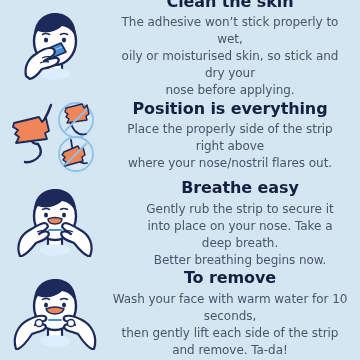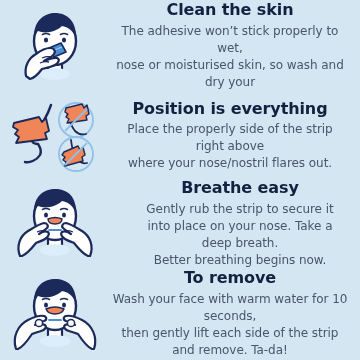--- a/index.html
+++ b/index.html
@@ -96,21 +96,22 @@
         <path d="M8 68 C6 58, 11 50, 18 46 C22 43, 27 40, 32 40 C36 40, 38 43, 36 46 C34 49, 29 51, 26 53 C31 51, 36 49, 39 50 C42 51, 41 55, 37 57 C33 59, 28 60, 24 61 C21 65, 17 70, 12 71 Z" fill="#ffffff" stroke="#1b2a5b" stroke-width="2.2" stroke-linejoin="round"></path>
         <path d="M24 50 q5 -2 9 -1" fill="none" stroke="#1b2a5b" stroke-width="1.3"></path>
         <path d="M22 55 q5 -2 9 -1" fill="none" stroke="#1b2a5b" stroke-width="1.3"></path>
       </svg>
       </span>
     </div>
     <div class="copy">
       <div class="step-title">Clean the skin</div>
       <div class="step-body">
         <span>The adhesive won’t stick properly to wet,</span>
-        <span>nose or moisturised skin, so wash and dry your</span>
+        <span>oily or moisturised skin, so stick and dry your</span>
+        <span>nose before applying.</span>
       </div>
     </div>
   </div>
 
   <div class="step step-2">
     <div class="illus">
       <span>
       <svg width="92" height="74" viewBox="0 0 92 74">
 
         <path d="M42 6 C38 18, 30 30, 24 38 C21 42, 24 45, 29 45 C31 48, 33 52, 31 56 C28 61, 21 64, 16 63" fill="none" stroke="#1b2a5b" stroke-width="2.4" stroke-linecap="round"></path>

